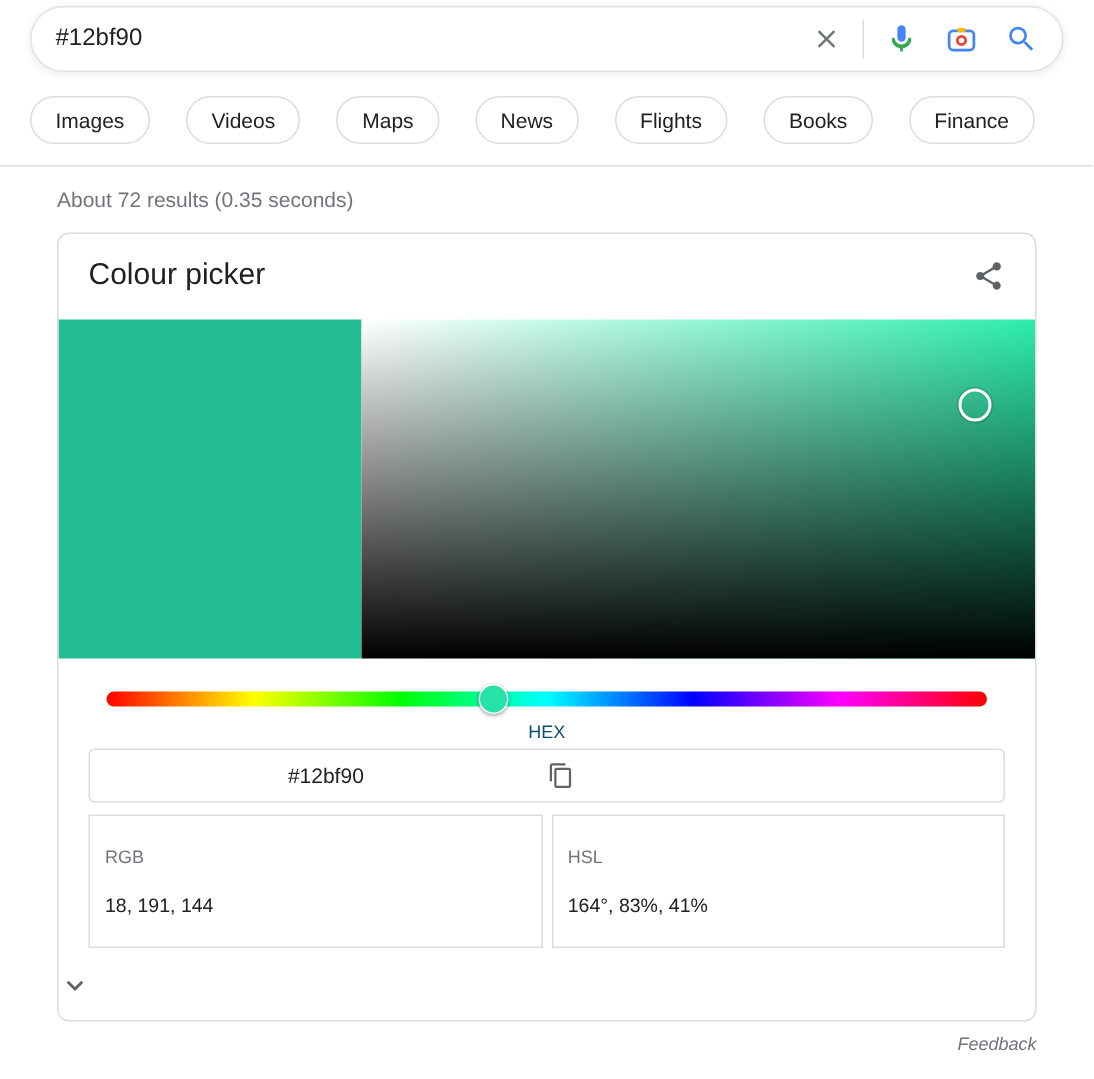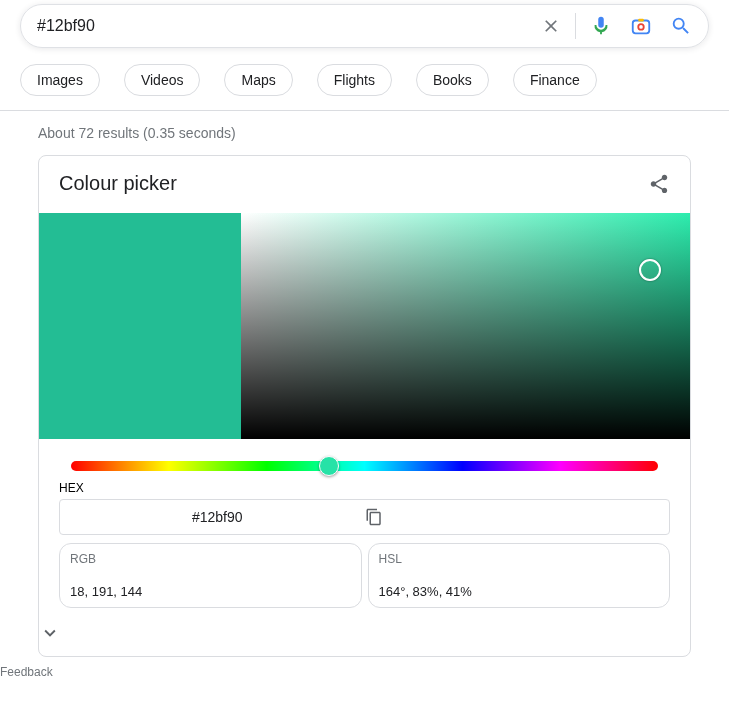--- a/index.html
+++ b/index.html
@@ -15,29 +15,29 @@
 .card{margin:0 38px;border:1px solid #dadce0;border-radius:8px;overflow:hidden}
 .card-head{display:flex;align-items:center;justify-content:space-between;padding:16px 20px 18px 20px}
 .card-head h2{font-size:20px;font-weight:400;color:#202124}
 .picker-area{display:flex;height:226px}
 .swatch{width:202px;height:100%}
 .gradient{flex:1;position:relative}
 .grad-circle{position:absolute;width:22px;height:22px;border:2px solid #fff;border-radius:50%;box-shadow:0 0 2px rgba(0,0,0,.5)}
 .hue{margin:22px 32px 10px 32px;height:10px;border-radius:5px;position:relative;background:linear-gradient(to right,#f00,#ff8000,#ff0,#80ff00,#0f0,#00ff80,#0ff,#0080ff,#00f,#8000ff,#f0f,#ff0080,#f00)}
 .hue-thumb{position:absolute;top:-5px;width:20px;height:20px;border-radius:50%;border:1px solid #fff;box-shadow:0 1px 3px rgba(0,0,0,.4)}
 .hexrow{margin:10px 20px 8px 20px}
-.hexlabel{font-size:12px;color:#000000;margin-bottom:4px}
+.hexlabel{text-align:center;font-size:12px;color:#0c4a6e;margin-bottom:4px}
 .hexbox{border:1px solid #dadce0;border-radius:4px;display:flex;align-items:center;padding:6px 10px;height:36px}
 .hexbox span{flex:1;text-align:center;font-size:14px;color:#202124}
 .vals{display:flex;gap:6px;margin:0 20px 4px 20px}
-.valbox{flex:1;border:1px solid #dadce0;border-radius:12px;padding:8px 10px}
+.valbox{flex:1;border:1px solid #dadce0;border-radius:0;padding:20px 10px}
 .valbox .lbl{font-size:12px;color:#70757a}
 .valbox .v{font-size:13px;color:#202124;margin-top:18px}
 .expand{text-align:center;padding:10px 0 12px 0}
-.feedback{text-align:left;margin:8px 38px 0 0;font-size:12px;color:#70757a}
+.feedback{text-align:right;margin:8px 38px 0 0;font-size:12px;font-style:italic;color:#70757a}
 svg{display:block}
 </style>
 </head>
 <body>
 
 <div class="searchbar">
   <input value="#12bf90" style="">
   <div class="sb-icons">
     <span>
       <svg width="20" height="20" viewBox="0 0 24 24">
@@ -63,20 +63,21 @@
           <path fill="#4285f4" d="M15.5 14h-.79l-.28-.27A6.471 6.471 0 0 0 16 9.5 6.5 6.5 0 1 0 9.5 16c1.61 0 3.09-.59 4.23-1.57l.27.28v.79l5 4.99L20.49 19l-4.99-5zm-6 0C7.01 14 5 11.99 5 9.5S7.01 5 9.5 5 14 7.01 14 9.5 11.99 14 9.5 14z"></path>
         </svg>
     </span>
   </div>
 </div>
 
 <div class="chips">
   <div class="chip">Images</div>
   <div class="chip">Videos</div>
   <div class="chip">Maps</div>
+  <div class="chip">News</div>
   <div class="chip">Flights</div>
   <div class="chip">Books</div>
   <div class="chip">Finance</div>
 </div>
 
 <div class="hr"></div>
 <div class="stats">About 72 results (0.35 seconds)</div>
 
 <div class="card">
   <div class="card-head">

